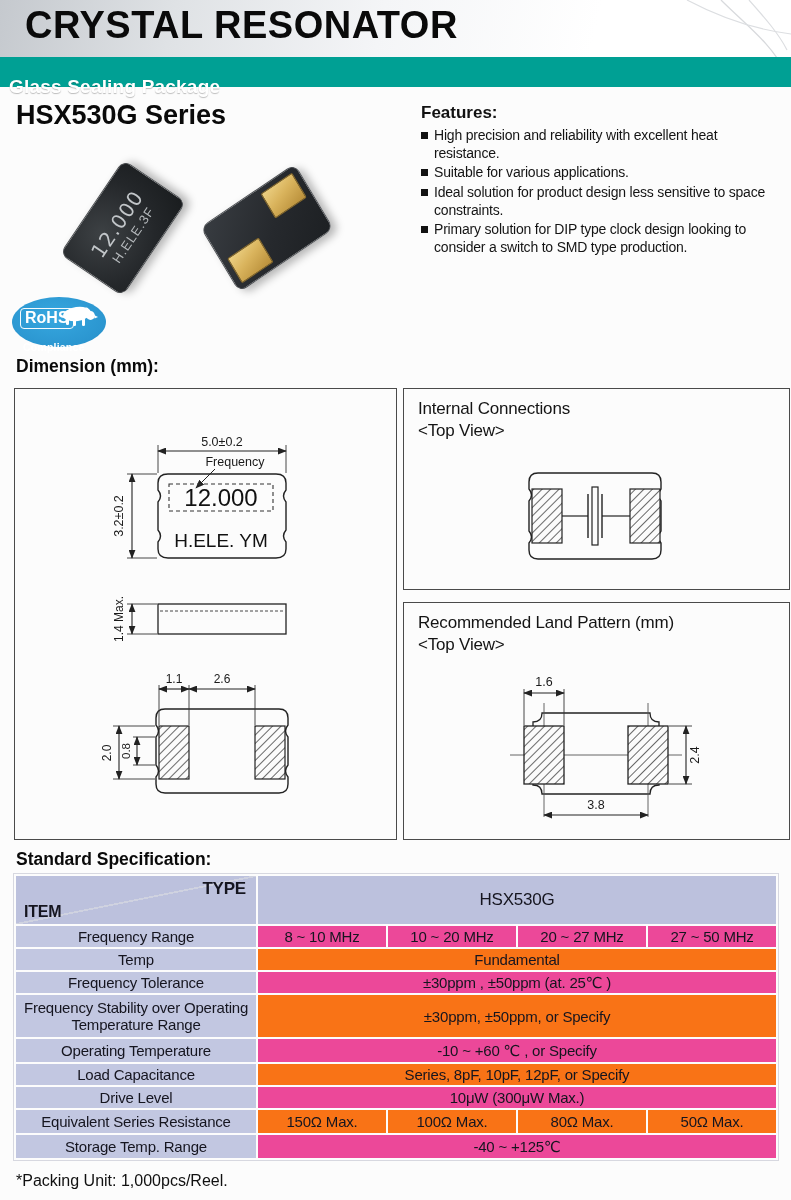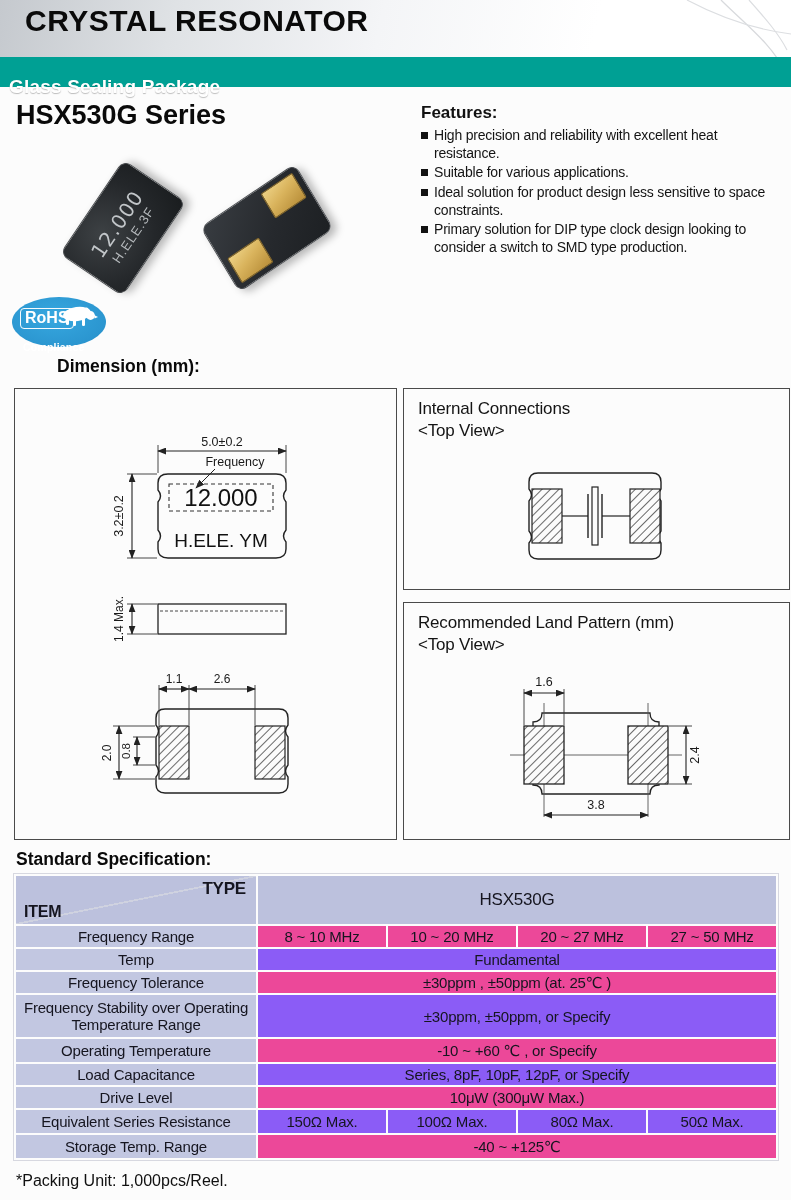--- a/index.html
+++ b/index.html
@@ -8,21 +8,21 @@
     background:#fcfcfc;color:#111;
     font-family:"Liberation Sans","DejaVu Sans",sans-serif;
   }
   
   .page-header{
     position:absolute;left:0;top:0;width:791px;height:57px;
     background:linear-gradient(102deg,#c5c9ce 0%,#dfe2e5 22%,#f4f5f7 48%,#ffffff 75%);
   }
   .page-title{
     position:absolute;left:25px;top:4px;margin:0;
-    font-size:30px;font-weight:700;letter-spacing:.5px;color:#0a0a0a;
+    font-size:38px;font-weight:700;letter-spacing:.5px;color:#0a0a0a;
   }
   .arcs{position:absolute;right:0;top:0;}
   .banner{
     position:absolute;left:0;top:57px;width:791px;height:30px;
     background:#00A094;
   }
   .banner-label{
     display:block;padding-left:9px;line-height:30px;
     color:#ffffff;font-size:19px;font-weight:700;letter-spacing:.2px;
     text-shadow:0 1px 1px rgba(0,0,0,.25);
@@ -64,21 +64,21 @@
     background:radial-gradient(ellipse at 45% 40%,#37a8e0 0%,#2b96d0 70%,#2387bf 100%);
   }
   .rohs .r1{
     position:absolute;left:8px;top:11px;color:#fff;font-weight:700;font-size:16px;
     border:1.5px solid rgba(255,255,255,.95);border-radius:4px;padding:0 4px 1px 4px;line-height:1.1;
   }
   .rohs .r2{position:absolute;left:11px;top:44px;color:#fff;font-weight:700;font-size:10.5px;letter-spacing:.2px;}
   .rohs svg{position:absolute;right:5px;top:6px;}
   
   .sec-heading{position:absolute;margin:0;font-size:17.5px;font-weight:700;color:#0a0a0a;}
-  #dim-heading{left:16px;top:356px;margin-left:41px;}
+  #dim-heading{left:16px;top:356px;}
   #spec-heading{left:16px;top:849px;}
   .packing-note{position:absolute;left:16px;top:1172px;font-size:16px;color:#101010;}
   
   .dim-box{position:absolute;border:1.4px solid #4a4a4a;background:#fcfcfc;}
   #box-left{left:14px;top:388px;width:381px;height:450px;}
   #box-internal{left:403px;top:388px;width:385px;height:200px;}
   #box-land{left:403px;top:602px;width:385px;height:236px;}
   .box-title{position:absolute;left:14px;font-size:17px;color:#141414;letter-spacing:-.2px;}
   .box-title.t1{top:10px;}
   .box-title.t2{top:32px;}
@@ -87,21 +87,21 @@
   .spec-table{
     position:absolute;left:14px;top:874px;width:764px;
     border-collapse:separate;border-spacing:2px;table-layout:fixed;
     outline:1px solid #d7d8e0;
     font-size:15px;color:#15151f;letter-spacing:-.2px;
   }
   .spec-table td,.spec-table th{padding:0 4px;text-align:center;vertical-align:middle;font-weight:400;}
   .cell-item{background:#c2c7e1;}
   .cell-head{background:#bcc1dd;}
   .cell-white{background:#ec4899;}
-  .cell-gray{background:#8b5cf6;}
+  .cell-gray{background:#f97316;}
   .corner-cell{
     position:relative;height:48px;
     background-image:linear-gradient(to bottom right,transparent calc(50% - .8px),#cfd2e0 calc(50% - .8px),#cfd2e0 calc(50% + .8px),transparent calc(50% + .8px));
   }
   .corner-type{position:absolute;right:10px;top:3px;font-weight:700;font-size:17px;}
   .corner-item{position:absolute;left:8px;bottom:3px;font-weight:700;font-size:16px;}
   .model-cell{font-weight:700;font-size:17px;}
   .row-h{height:21px;}
   .row-h2{height:42px;}
   .row-h3{height:23px;padding-left:35px;}

